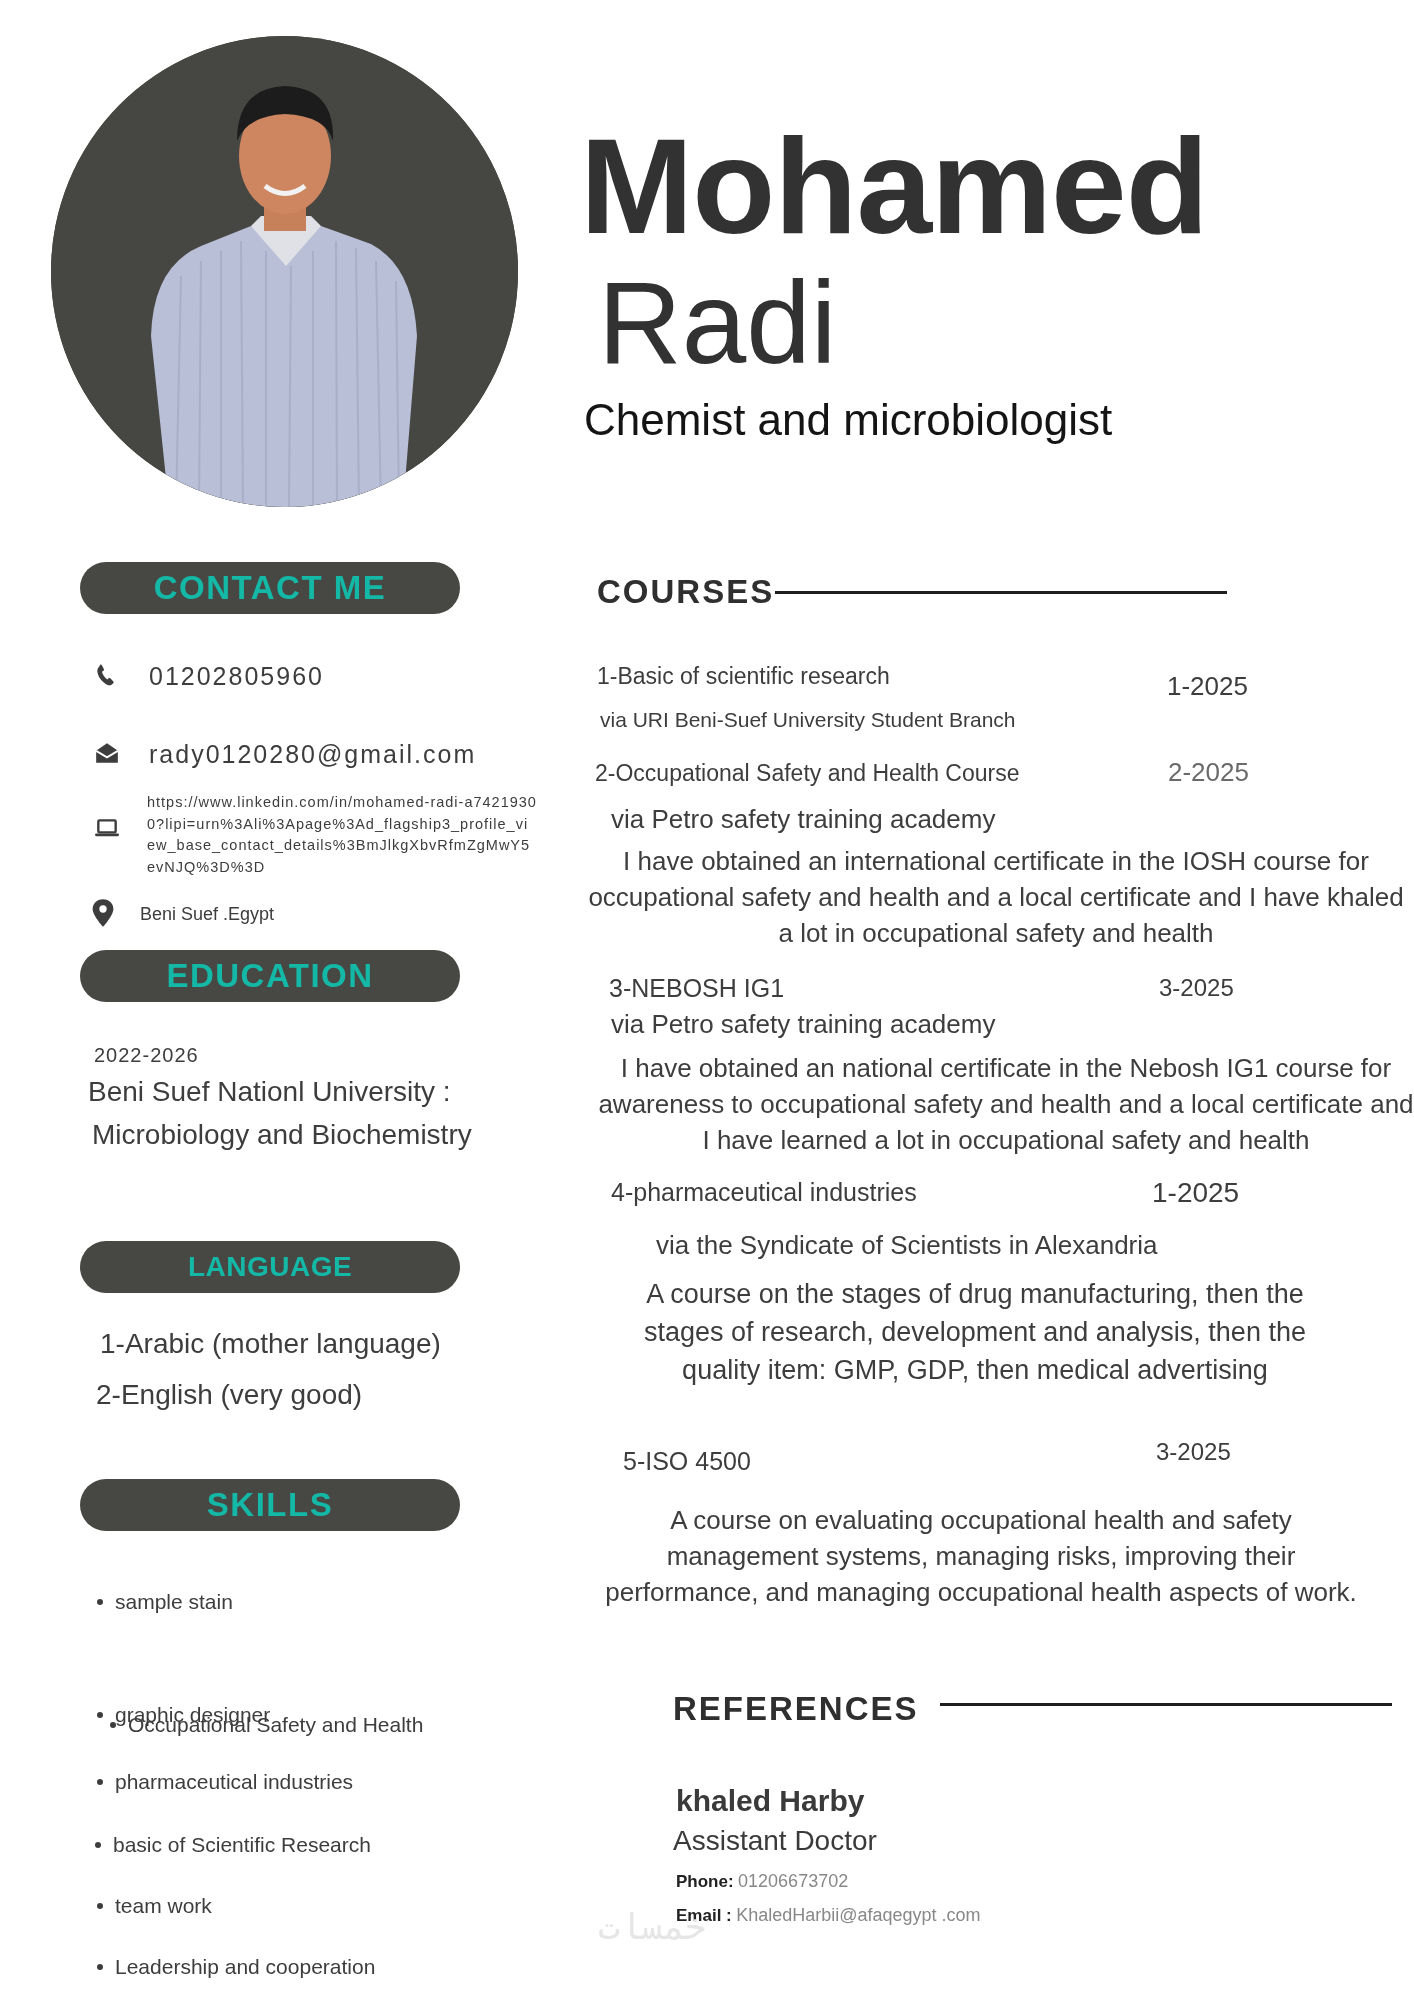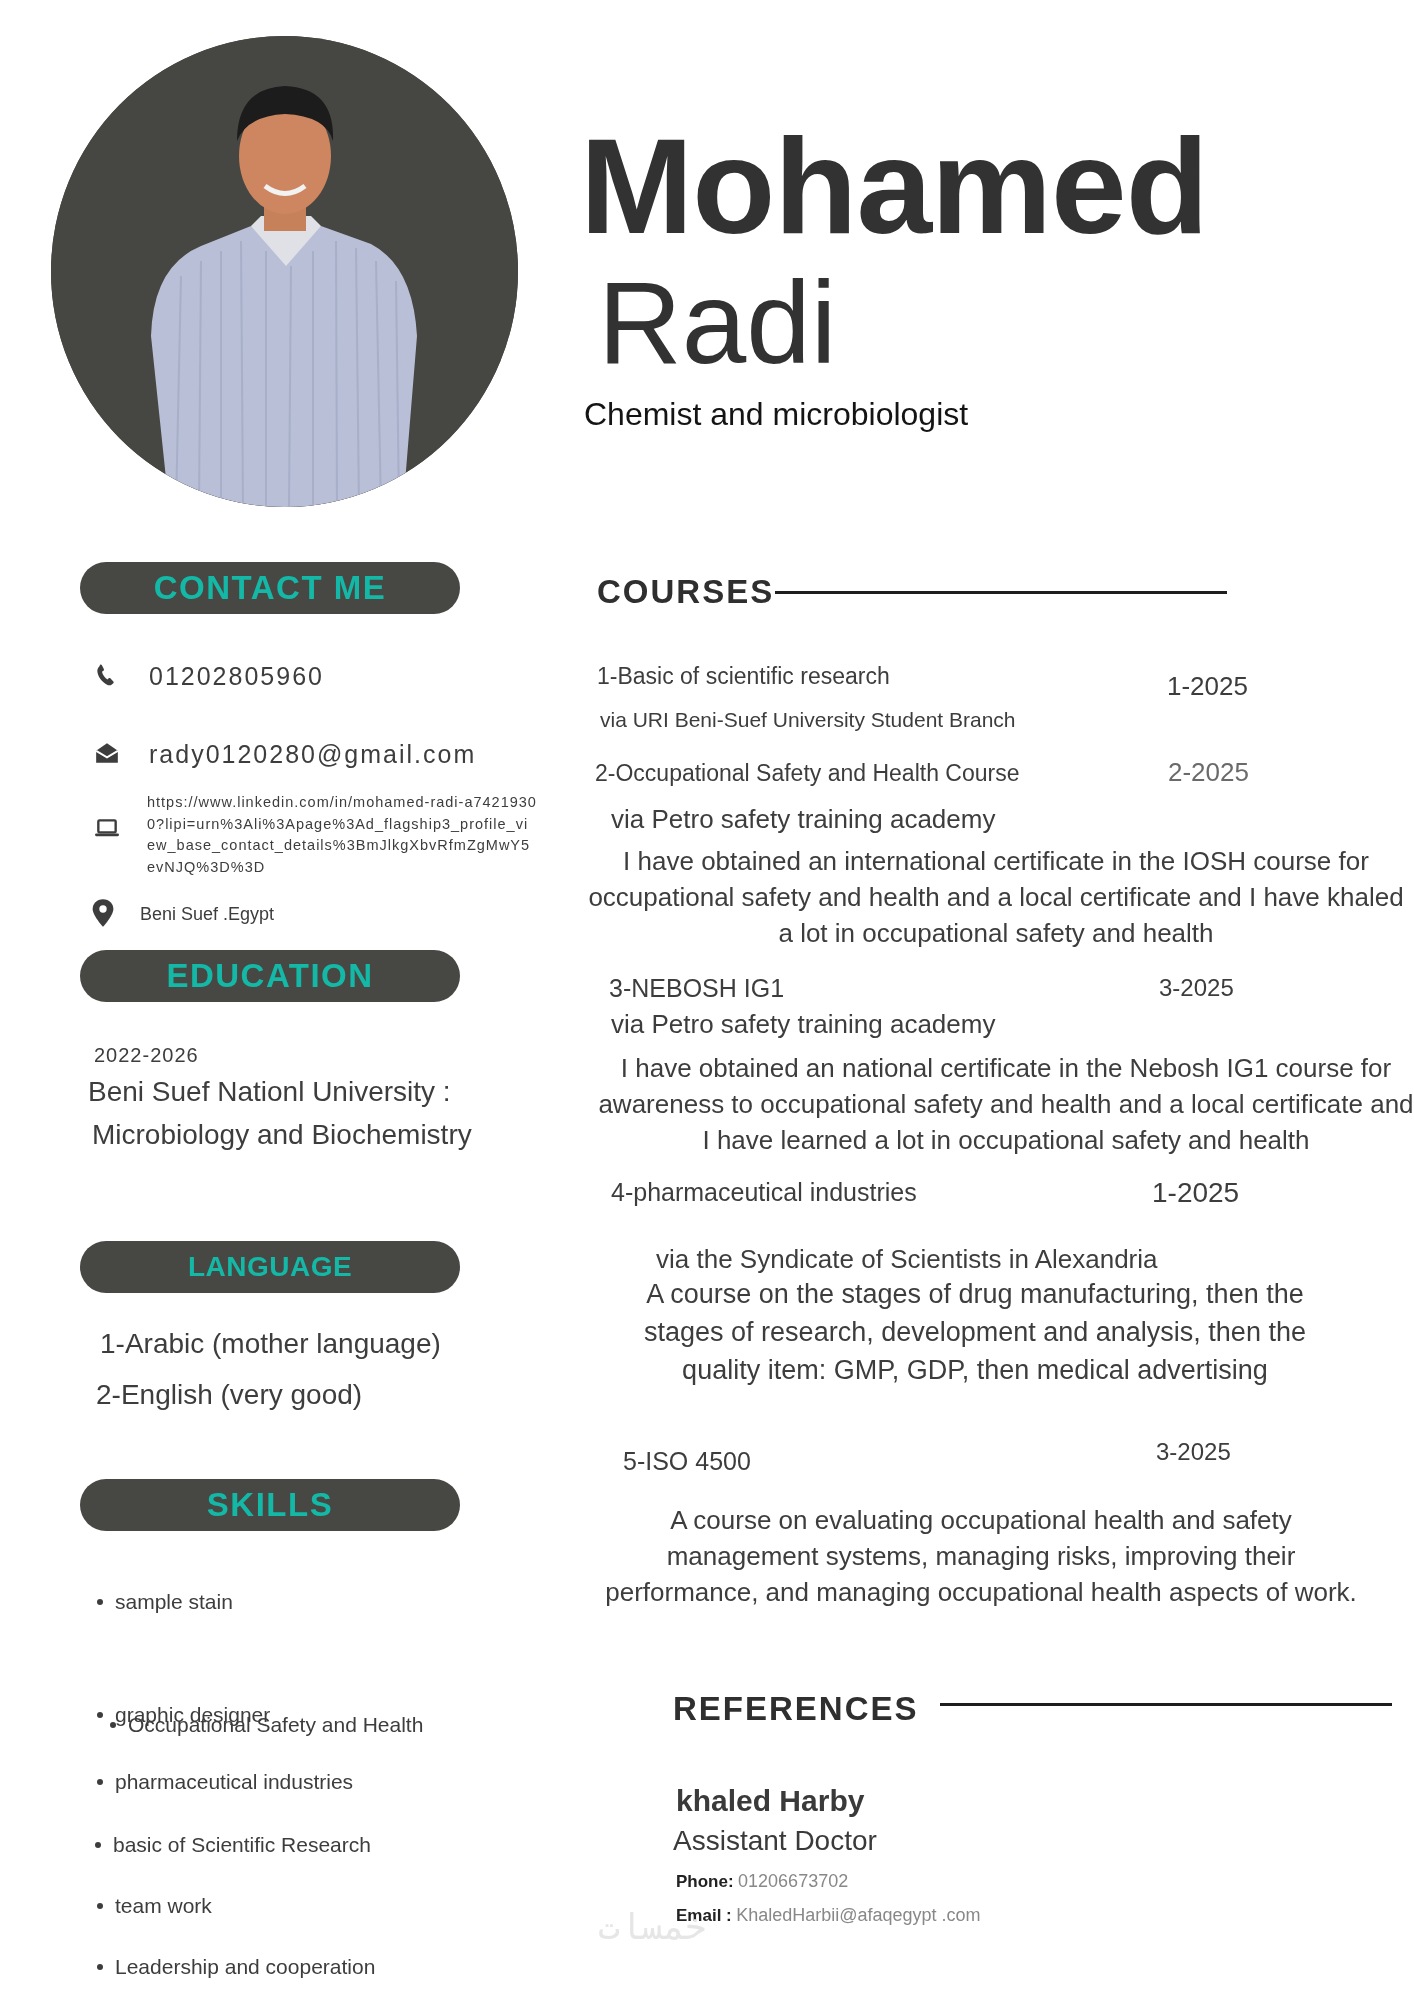--- a/index.html
+++ b/index.html
@@ -8,21 +8,21 @@
   .abs { position:absolute; white-space:nowrap; }
 
   
   .photo { position:absolute; left:51px; top:36px; width:467px; height:471px; border-radius:50%;
            background:#464642; overflow:hidden; }
   .photo svg { width:100%; height:100%; display:block; }
 
   
   .first-name { left:580px; top:118px; font-size:136px; font-weight:bold; color:#333233; letter-spacing:-1px; line-height:1; }
   .last-name  { left:598px; top:265px; font-size:116px; font-weight:normal; color:#333233; line-height:1; }
-  .job-title  { left:584px; top:398px; font-size:32px; color:#141414; line-height:1; }
+  .job-title  { left:584px; top:398px; font-size:44px; color:#141414; line-height:1; }
 
   
   .pill { position:absolute; left:80px; width:380px; height:52px; border-radius:32px; background:#474743;
           color:#14b8a6; font-weight:bold; font-size:33px; letter-spacing:1.5px;
           display:flex; align-items:center; justify-content:center; }
   .pill.small { font-size:28px; letter-spacing:0.5px; }
 
   
   .sec-head { font-size:33px; font-weight:bold; letter-spacing:2px; color:#2f2f2f; line-height:1; }
   .sec-line { position:absolute; height:3px; background:#1e1e1e; }
@@ -158,21 +158,21 @@
 <div class="abs crs-via-lg" style="left:611px; top:806px;">via Petro safety training academy</div>
 <div class="crs-desc" style="left:586px; top:843px; width:820px;">I have obtained an international certificate in the IOSH course for occupational safety and health and a local certificate and I have khaled a lot in occupational safety and health</div>
 
 <div class="abs crs-title" style="left:609px; top:976px; font-size:25px;">3-NEBOSH IG1</div>
 <div class="abs crs-date" style="left:1159px; top:976px; font-size:24px;">3-2025</div>
 <div class="abs crs-via-lg" style="left:611px; top:1011px;">via Petro safety training academy</div>
 <div class="crs-desc" style="left:598px; top:1050px; width:816px;">I have obtained an national certificate in the Nebosh IG1 course for awareness to occupational safety and health and a local certificate and I have learned a lot in occupational safety and health</div>
 
 <div class="abs crs-title" style="left:611px; top:1180px; font-size:25px;">4-pharmaceutical industries</div>
 <div class="abs crs-date" style="left:1152px; top:1179px; font-size:28px;">1-2025</div>
-<div class="abs crs-via-lg" style="left:656px; top:1232px;margin-top:14px;">via the Syndicate of Scientists in Alexandria</div>
+<div class="abs crs-via-lg" style="left:656px; top:1232px;">via the Syndicate of Scientists in Alexandria</div>
 <div class="crs-desc" style="left:625px; top:1275px; width:700px; line-height:38px; font-size:27px;">A course on the stages of drug manufacturing, then the stages of research, development and analysis, then the quality item: GMP, GDP, then medical advertising</div>
 
 <div class="abs crs-title" style="left:623px; top:1449px; font-size:25px;">5-ISO 4500</div>
 <div class="abs crs-date" style="left:1156px; top:1440px; font-size:24px;">3-2025</div>
 <div class="crs-desc" style="left:600px; top:1502px; width:762px;">A course on evaluating occupational health and safety management systems, managing risks, improving their performance, and managing occupational health aspects of work.</div>
 
 <div class="abs sec-head" style="left:673px; top:1692px;">REFERENCES</div>
 <div class="sec-line" style="left:940px; top:1703px; width:452px;"></div>
 
 <div class="abs ref-name" style="left:676px; top:1786px;">khaled Harby</div>

